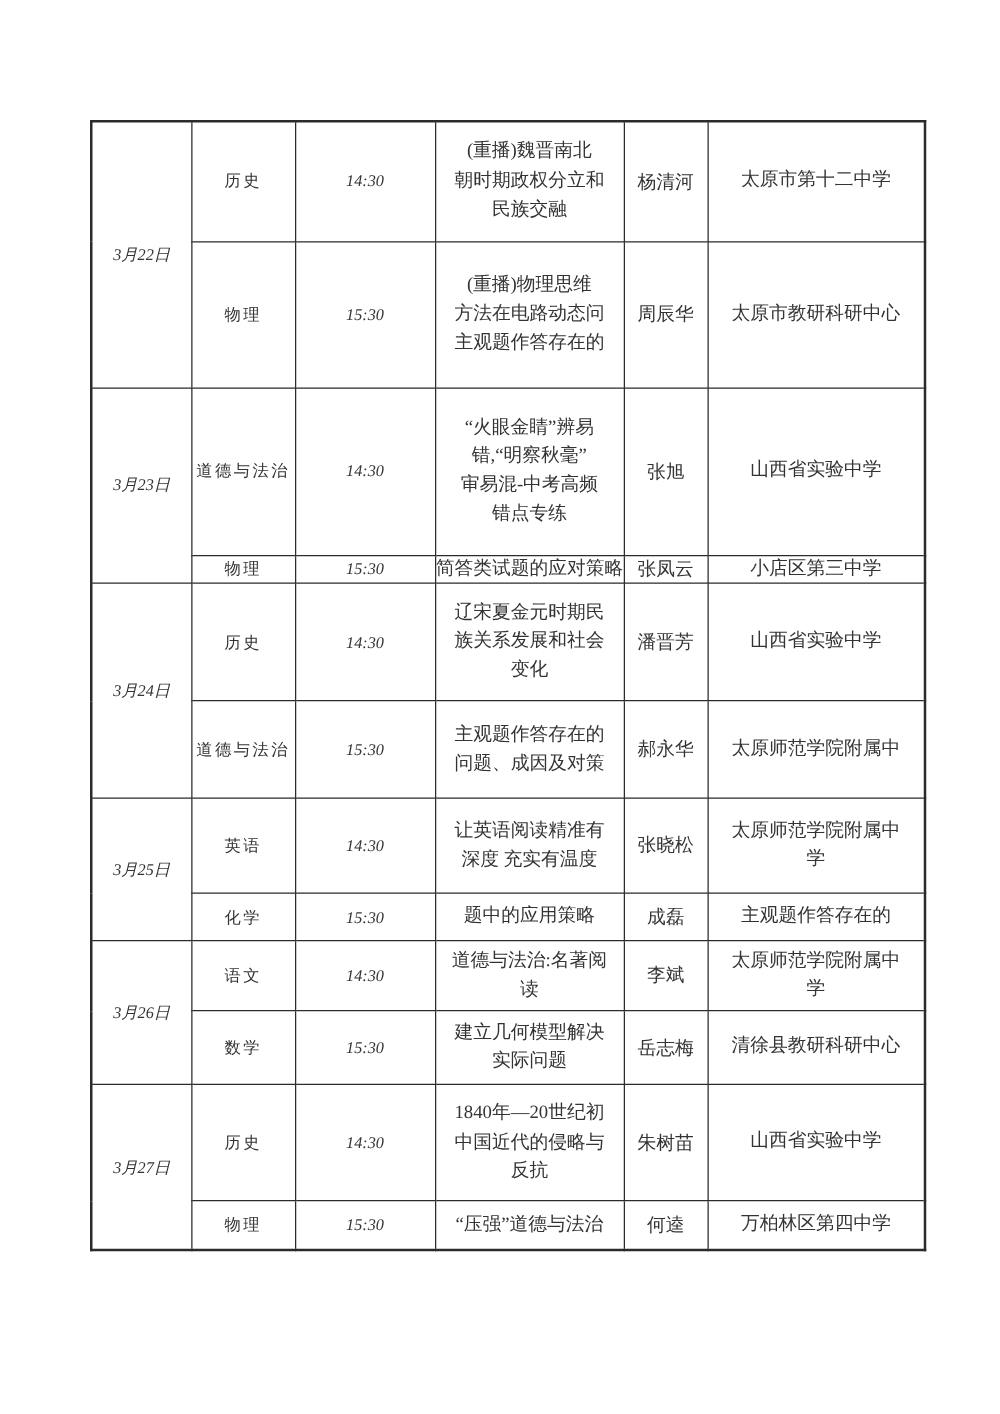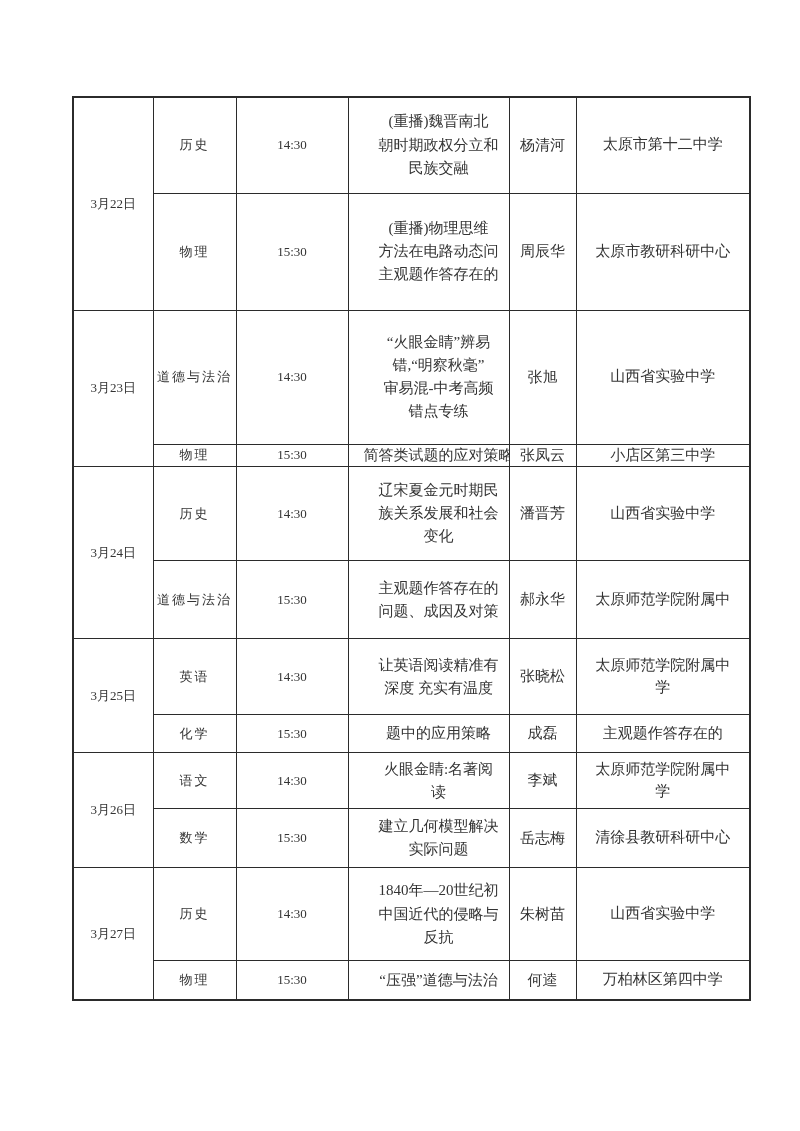--- a/index.html
+++ b/index.html
@@ -31,34 +31,34 @@
   }
   table.schedule td {
     border: 1px solid #2b2b2b;
     text-align: center;
     vertical-align: middle;
     padding: 0;
     overflow: hidden;
   }
   td.date-cell, td.time-cell {
     font-size: 13px;
+    font-style: italic;
   }
   td.subject-cell {
     font-size: 13px;
     letter-spacing: 2px;
     font-family: Liberation Serif, serif;
   }
   td.topic-cell, td.presenter-cell, td.school-cell {
     font-size: 15px;
   }
   .topic {
     width: 100%;
     white-space: pre-line;
     line-height: 1.55;
-    padding-left: 10px;
   }
   .topic.clip-topic {
     white-space: nowrap;
     overflow: hidden;
     line-height: 20px;
   }
   .school {
     white-space: pre-line;
     line-height: 1.45;
     padding: 0 12px;
@@ -181,21 +181,21 @@
           <td class="presenter-cell">成磊</td>
           <td class="school-cell">
             <div class="school">主观题作答存在的</div>
           </td>
         </tr>
         <tr style="height: 56px;">
           <td class="date-cell" rowspan="2">3月26日</td>
           <td class="subject-cell">语文</td>
           <td class="time-cell">14:30</td>
           <td class="topic-cell">
-            <div class="topic">火眼金睛:名著阅
+            <div class="topic">道德与法治:名著阅
 读</div>
           </td>
           <td class="presenter-cell">李斌</td>
           <td class="school-cell">
             <div class="school">太原师范学院附属中
 学</div>
           </td>
         </tr>
         <tr style="height: 59px;">
           <td class="subject-cell">数学</td>

